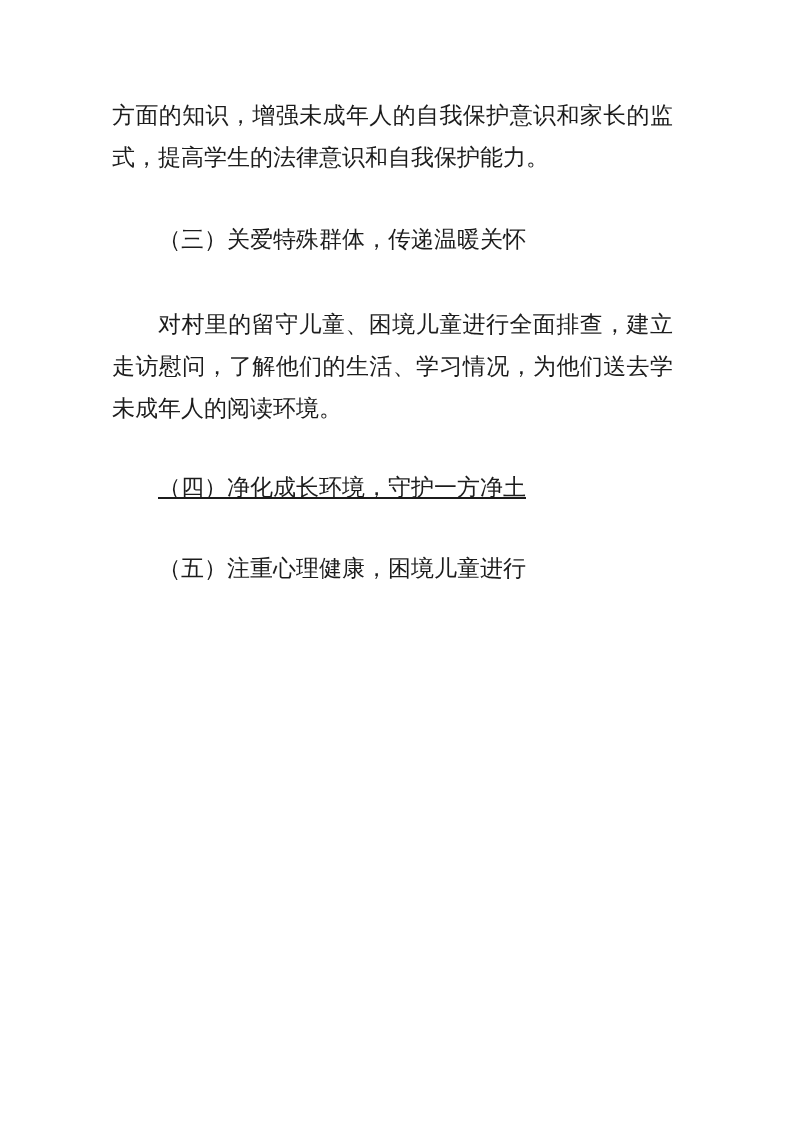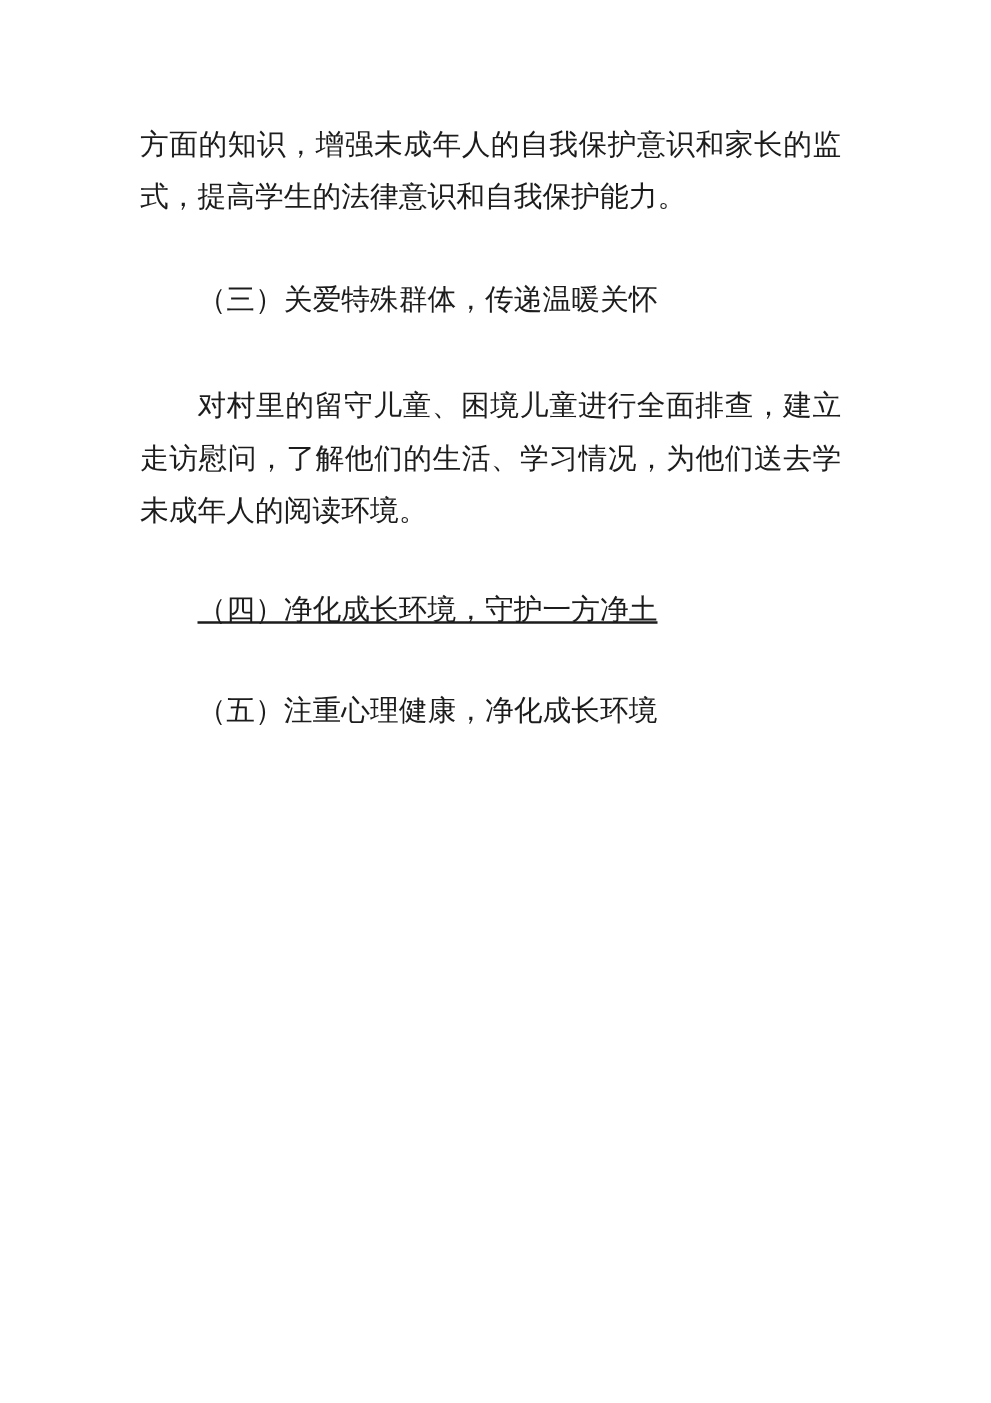--- a/index.html
+++ b/index.html
@@ -56,15 +56,15 @@
 
   <div class="block mt43">
     <div class="line just indent">对村里的留守儿童、困境儿童进行全面排查，建立台账，</div>
     <div class="line just">走访慰问，了解他们的生活、学习情况，为他们送去学习用</div>
     <div class="line">未成年人的阅读环境。</div>
   </div>
 
   <div class="block heading mt37">（四）净化成长环境，守护一方净土</div>
 
 
-  <div class="block heading mt39">（五）注重心理健康，净化成长环境</div>
+  <div class="block heading mt39">（五）注重心理健康，困境儿童进行</div>
 
 </div>
 
 </body></html>

